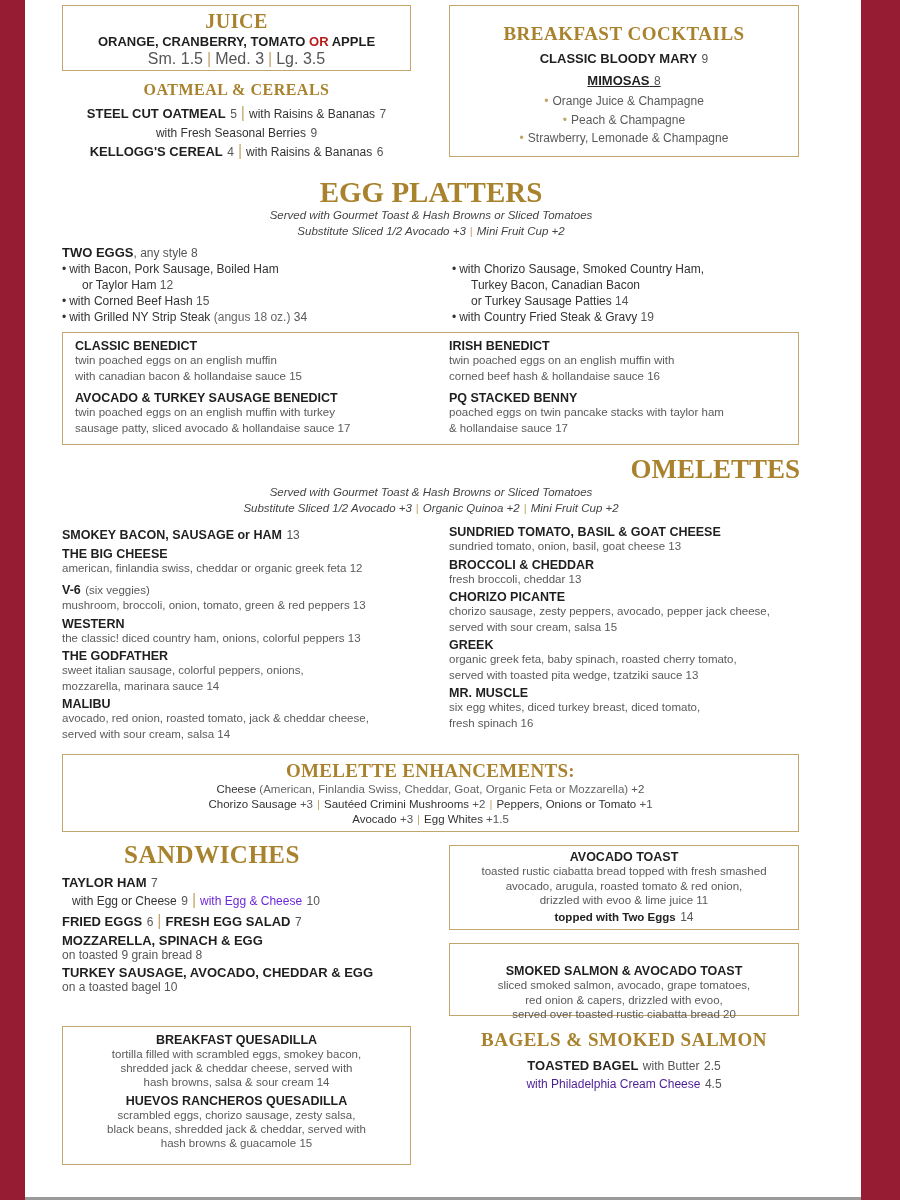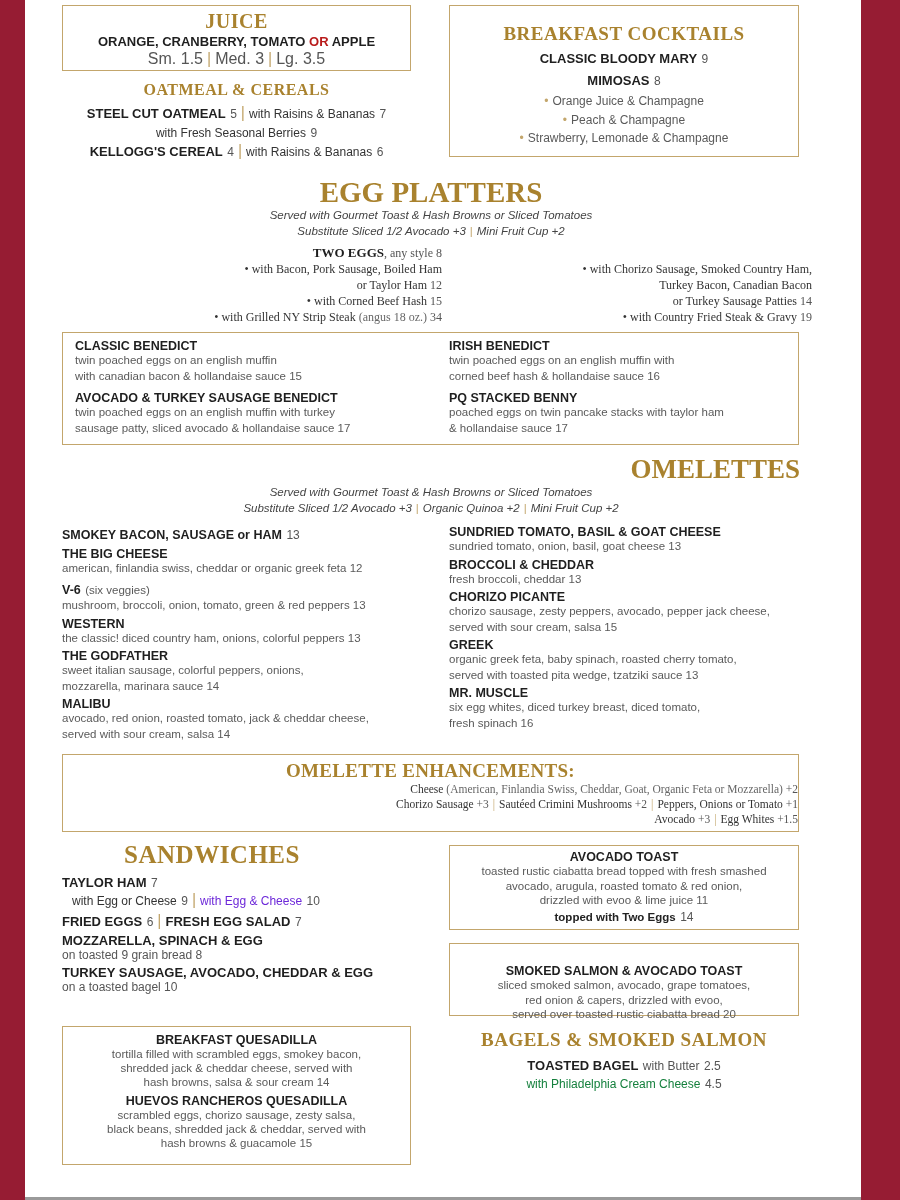--- a/index.html
+++ b/index.html
@@ -12,21 +12,21 @@
   .abs { position: absolute; }
   .box { position: absolute; border: 1.5px solid #c3a66c; background: #fff; }
   .title { font-family: "Liberation Serif", serif; font-weight: bold; color: #a9822e; text-align: center; letter-spacing: 0.5px; line-height: 1; }
   .center { text-align: center; }
   .nm { font-weight: bold; color: #1f1f1f; font-size: 13px; }
   .pr { color: #555; font-weight: normal; font-size: 12px; }
   .ds { color: #5a5a5a; font-size: 11.5px; line-height: 15.5px; }
   .sep { color: #c3a66c; padding: 0 4px; }
   .goldtxt { color: #b91c1c; }
   .it { font-style: italic; color: #444; font-size: 11.5px; text-align: center; line-height: 15.5px; }
-  .cond { font-family: Liberation Serif, serif; font-size: 12px; color: #333; line-height: 16px; text-align: right; }
+  .cond { font-family: Liberation Sans, sans-serif; font-size: 12px; color: #333; line-height: 16px; }
   .dot { color: #c3a66c; padding-right: 4px; }
   .row { white-space: nowrap; }
   .item { margin-bottom: 3px; }
 </style>
 </head>
 <body>
 
 <div class="band-left"></div>
 <div class="band-right"></div>
 <div class="bottom-line"></div>
@@ -58,21 +58,21 @@
     <span class="pr">6</span>
   </div>
 </div>
 
 <div class="box" style="left:449px;top:5px;width:350px;height:152px;">
   <div class="title" style="font-size:19px;margin-top:18px;">BREAKFAST COCKTAILS</div>
   <div class="center" style="margin-top:6px;">
     <span class="nm">CLASSIC BLOODY MARY</span>
     <span class="pr">9</span>
   </div>
-  <div class="center" style="margin-top:4px;">
+  <div class="center" style="margin-top:4px;text-decoration:underline;">
     <span class="nm">MIMOSAS</span>
     <span class="pr">8</span>
   </div>
   <div class="center ds" style="margin-top:3px;line-height:18.5px;font-size:12px;">
     <div><span class="dot">•</span><span>Orange Juice &amp; Champagne</span></div>
     <div><span class="dot">•</span><span>Peach &amp; Champagne</span></div>
     <div><span class="dot">•</span><span>Strawberry, Lemonade &amp; Champagne</span></div>
   </div>
 </div>
 
@@ -247,15 +247,15 @@
     <div class="ds" style="line-height:14.5px">served over toasted rustic ciabatta bread 20</div>
   </div>
 </div>
 
 <div class="abs" style="left:449px;top:1030px;width:350px;">
   <div class="title" style="font-size:19px;">BAGELS &amp; SMOKED SALMON</div>
   <div class="center" style="margin-top:7px;">
     <span class="nm">TOASTED BAGEL</span> <span class="pr">with Butter</span> <span class="pr">2.5</span>
   </div>
   <div class="center">
-    <span class="pr" style="color:#15803d">with Philadelphia Cream Cheese</span> <span class="pr">4.5</span>
+    <span class="pr" style="color:#4c1d95">with Philadelphia Cream Cheese</span> <span class="pr">4.5</span>
   </div>
 </div>
 
 </body></html>

